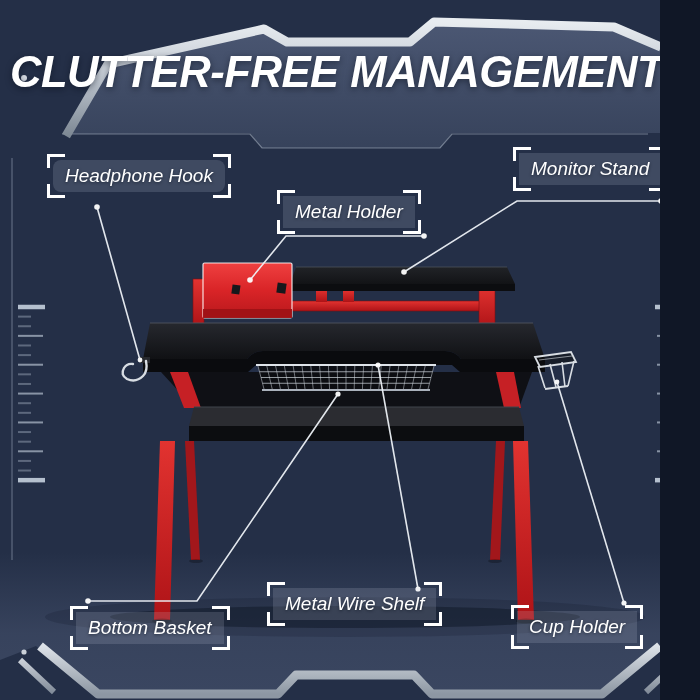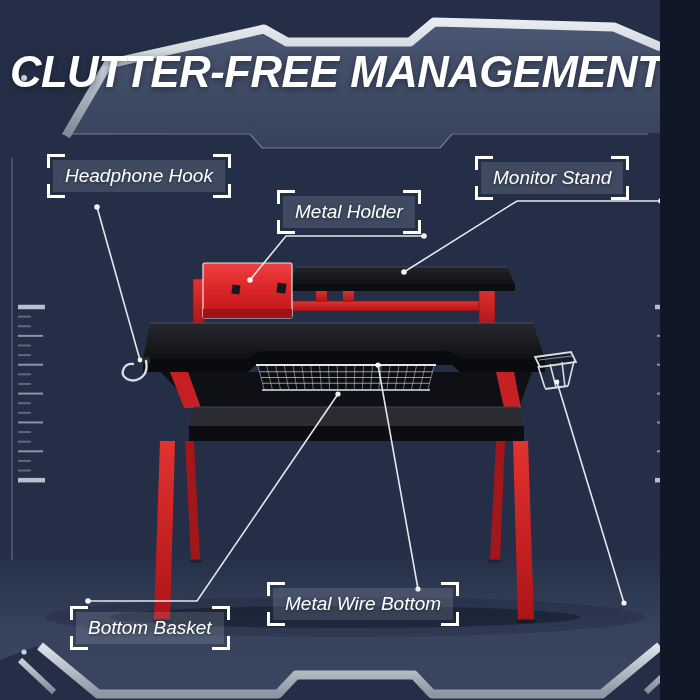--- a/index.html
+++ b/index.html
@@ -257,34 +257,38 @@
     <g>
       <polyline points="557,382 624,603"></polyline>
       <circle cx="557" cy="382" r="2.4" fill="#fff" stroke="none"></circle>
           <circle cx="624" cy="603" r="2.6" fill="#fff" stroke="none"></circle>
     </g>
   </g>
 </svg>
 
 <h1 class="title">CLUTTER-FREE MANAGEMENT</h1>
 
-<div class="label" style="left:53px;top:160px;">
+<div class="label" style="left:53px;top:160px;border-radius:8px;">
   <i class="tl"></i><i class="tr"></i><i class="bl"></i><i class="br"></i>
   <span>Headphone Hook</span>
 </div>
 <div class="label" style="left:283px;top:196px;">
   <i class="tl"></i><i class="tr"></i><i class="bl"></i><i class="br"></i>
   <span>Metal Holder</span>
 </div>
-<div class="label" style="left:481px;top:153px;margin-top:9px;">
+<div class="label" style="left:519px;top:153px;">
   <i class="tl"></i><i class="tr"></i><i class="bl"></i><i class="br"></i>
   <span>Monitor Stand</span>
 </div>
 <div class="label" style="left:76px;top:612px;">
   <i class="tl"></i><i class="tr"></i><i class="bl"></i><i class="br"></i>
   <span>Bottom Basket</span>
 </div>
 <div class="label" style="left:273px;top:588px;">
   <i class="tl"></i><i class="tr"></i><i class="bl"></i><i class="br"></i>
-  <span>Metal Wire Bottom</span>
+  <span>Metal Wire Shelf</span>
+</div>
+<div class="label" style="left:517px;top:611px;">
+  <i class="tl"></i><i class="tr"></i><i class="bl"></i><i class="br"></i>
+  <span>Cup Holder</span>
 </div>
 
 </div>
 
 </body></html>

